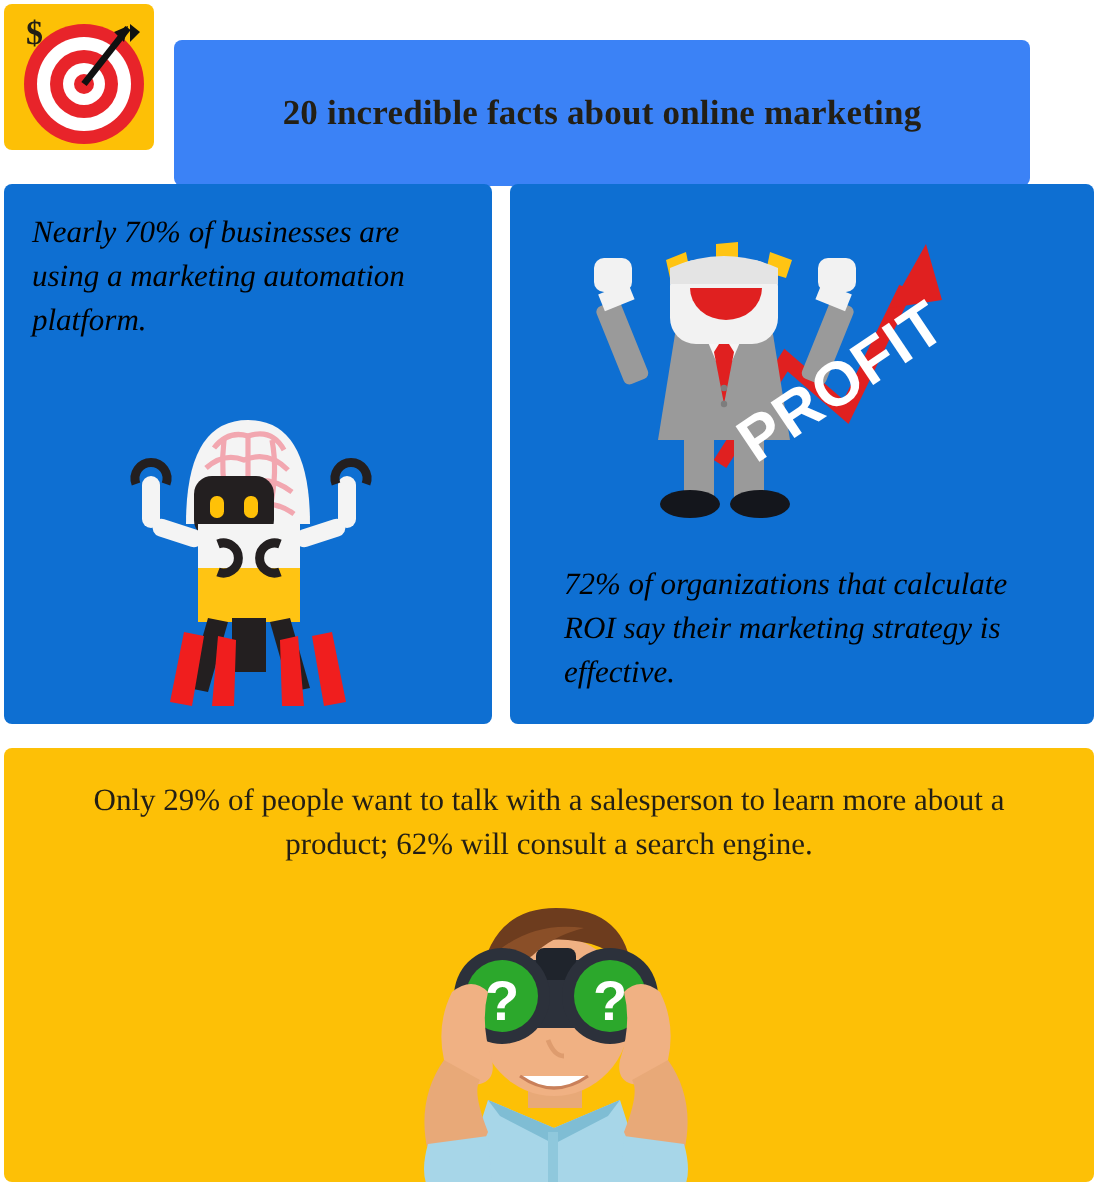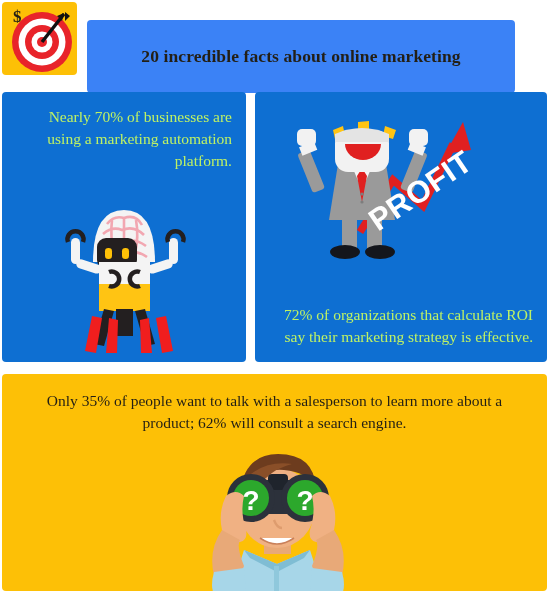--- a/index.html
+++ b/index.html
@@ -13,22 +13,22 @@
   .hdr-title-card{position:absolute;left:87px;top:2px;width:428px;height:73px;
       background:#3b82f6;border-radius:4px;display:flex;align-items:center;justify-content:center;margin-top:18px;}
   .hdr-title{font-size:17.5px;font-weight:bold;color:#231f15;letter-spacing:.1px;
       text-align:center;line-height:1.2;}
 
   
   .panel-blue{position:absolute;background:#0E6FD2;border-radius:4px;overflow:hidden;}
   #panel-left{left:2px;top:92px;width:244px;height:270px;}
   #panel-right{left:255px;top:92px;width:292px;height:270px;}
 
-  .blue-text{position:absolute;left:0;right:0;color:#bef264;text-align:right;
-      font-size:15.5px;line-height:1.42;padding:0 14px;box-sizing:border-box;}
+  .blue-text{position:absolute;left:0;right:0;color:#000000;text-align:left;
+      font-size:15.5px;line-height:1.42;padding:0 14px;box-sizing:border-box;font-style:italic;}
   #left-stat{top:14px;}
   #right-stat{bottom:14px;padding-left:27px;}
 
   
   #panel-yellow{position:absolute;left:2px;top:374px;width:545px;height:217px;
       background:#FDC006;border-radius:4px;overflow:hidden;}
   #bottom-stat{position:absolute;left:0;right:0;top:16px;color:#231f15;text-align:center;
       font-size:15.5px;line-height:1.45;padding:0 26px;box-sizing:border-box;}
 
   svg{display:block;}
@@ -146,21 +146,21 @@
 
       <path d="M60 42 L96 42 A18 16 0 0 1 60 42 Z" fill="#E02020"></path>
 
       <text x="93" y="130" transform="rotate(-34 93 130)" font-family="'Liberation Sans',sans-serif" font-size="31" font-weight="bold" fill="#ffffff" letter-spacing="0.5">PROFIT</text>
     </svg>
 
     <div class="blue-text" id="right-stat">72% of organizations that calculate ROI say their marketing strategy is effective.</div>
   </div>
 
   <div id="panel-yellow">
-    <div id="bottom-stat">Only 35% of people want to talk with a salesperson to learn more about a product; 62% will consult a search engine.</div>
+    <div id="bottom-stat">Only 29% of people want to talk with a salesperson to learn more about a product; 62% will consult a search engine.</div>
 
     <svg class="art" style="left:172px;top:72px;" width="205" height="148" viewBox="0 0 205 148">
 
       <rect x="90" y="86" width="27" height="22" fill="#E8A978"></rect>
 
       <path d="M70 104 L103 118 L136 104 L150 148 L56 148 Z" fill="#A7D6E8"></path>
       <path d="M70 104 L103 118 L136 104 L130 112 L103 126 L76 112 Z" fill="#7FBDD4"></path>
       <rect x="100" y="120" width="5" height="28" fill="#8FC8DC"></rect>
 
       <ellipse cx="103" cy="62" rx="38" ry="40" fill="#F0B183"></ellipse>

